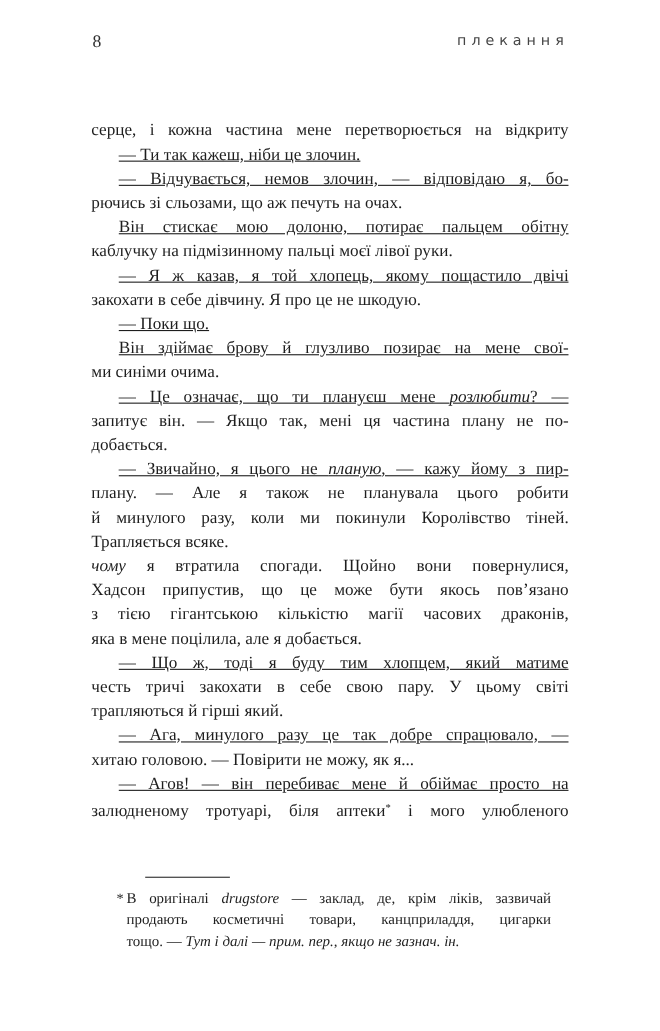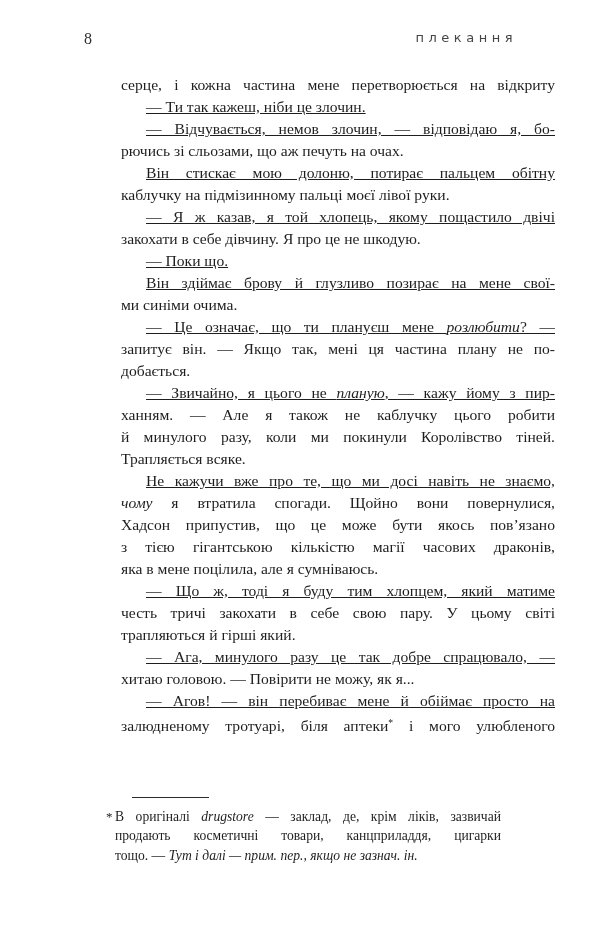--- a/index.html
+++ b/index.html
@@ -42,27 +42,26 @@
     font-size: 13px;
     font-weight: 400;
     letter-spacing: 4.5px;
     text-indent: 4.5px; 
     color: #454545;
     line-height: 18px;
   }
   
   .body-text {
     position: absolute;
-    top: 74px;
+    top: 108px;
     left: 83px;
     width: 434px;
     font-size: 15.6px;
     line-height: 22px;
     color: #1e1e1e;
-    margin-left: 38px;
   }
   .tline {
     height: 22px;
     overflow: hidden;
     hyphens: none;
   }
   .tline.just {
     text-align: justify;
     text-align-last: justify;
     text-justify: inter-word;
@@ -127,28 +126,27 @@
       <div class="tline"><span>каблучку на підмізинному пальці моєї лівої руки.</span></div>
       <div class="tline just ind"><span>— Я ж казав, я той хлопець, якому пощастило двічі</span></div>
       <div class="tline"><span>закохати в себе дівчину. Я про це не шкодую.</span></div>
       <div class="tline ind"><span>— Поки що.</span></div>
       <div class="tline just ind"><span>Він здіймає брову й глузливо позирає на мене свої-</span></div>
       <div class="tline"><span>ми синіми очима.</span></div>
       <div class="tline just ind"><span>— Це означає, що ти плануєш мене </span><span class="it">розлюбити</span><span>? —</span></div>
       <div class="tline just"><span>запитує він. — Якщо так, мені ця частина плану не по-</span></div>
       <div class="tline"><span>добається.</span></div>
       <div class="tline just ind"><span>— Звичайно, я цього не </span><span class="it">планую</span><span>, — кажу йому з пир-</span></div>
-      <div class="tline just"><span>ханням. — Але я також не каблучку цього робити</span></div>
+      <div class="tline just"><span>плану. — Але я також не планувала цього робити</span></div>
       <div class="tline just"><span>й минулого разу, коли ми покинули Королівство тіней.</span></div>
       <div class="tline"><span>Трапляється всяке.</span></div>
-      <div class="tline just ind"><span>Не кажучи вже про те, що ми досі навіть не знаємо,</span></div>
       <div class="tline just"><span class="it">чому</span><span> я втратила спогади. Щойно вони повернулися,</span></div>
       <div class="tline just"><span>Хадсон припустив, що це може бути якось пов’язано</span></div>
       <div class="tline just"><span>з тією гігантською кількістю магії часових драконів,</span></div>
-      <div class="tline"><span>яка в мене поцілила, але я сумніваюсь.</span></div>
+      <div class="tline"><span>яка в мене поцілила, але я добається.</span></div>
       <div class="tline just ind"><span>— Що ж, тоді я буду тим хлопцем, який матиме</span></div>
       <div class="tline just"><span>честь тричі закохати в себе свою пару. У цьому світі</span></div>
       <div class="tline"><span>трапляються й гірші який.</span></div>
       <div class="tline just ind"><span>— Ага, минулого разу це так добре спрацювало, —</span></div>
       <div class="tline"><span>хитаю головою. — Повірити не можу, як я...</span></div>
       <div class="tline just ind"><span>— Агов! — він перебиває мене й обіймає просто на</span></div>
       <div class="tline just"><span>залюдненому тротуарі, біля аптеки</span><span class="sup">*</span><span> і мого улюбленого</span></div>
     </main>
 
   <div class="footnote">

